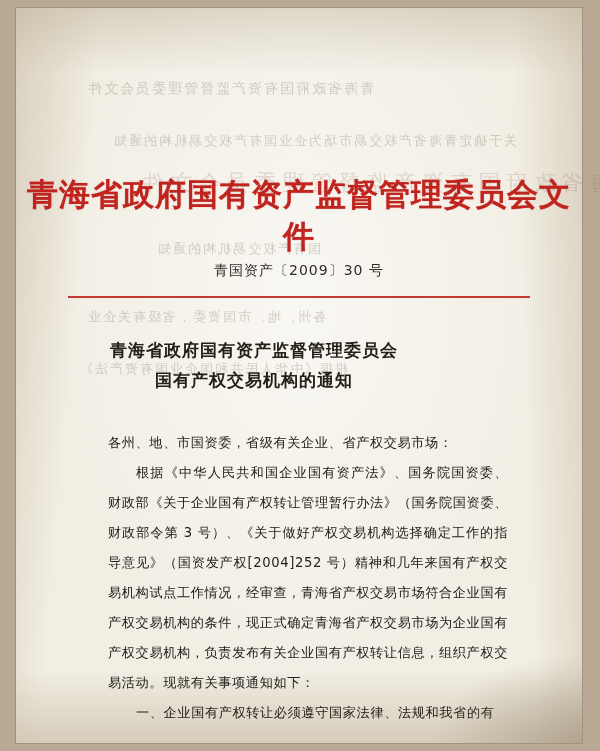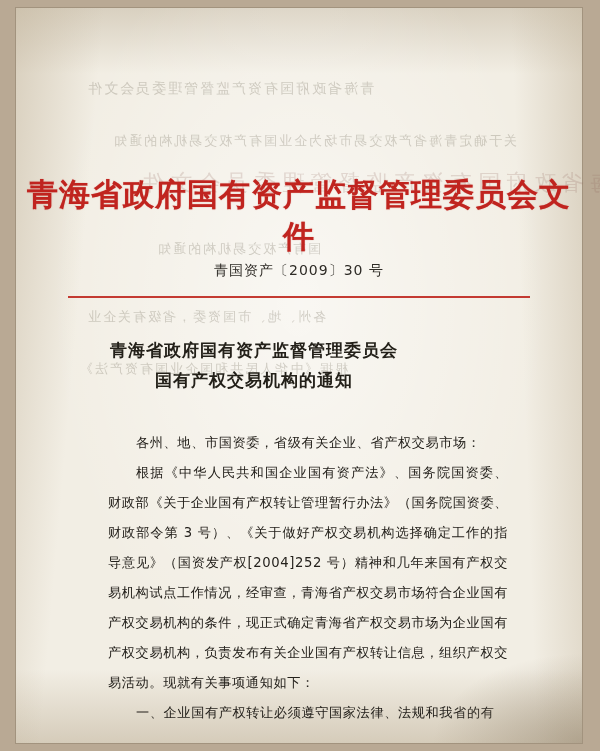--- a/index.html
+++ b/index.html
@@ -135,21 +135,20 @@
     text-align: justify;
   }
   .body p {
     margin: 0;
   }
   .body p.indent {
     text-indent: 28px;
   }
   .body p.para {
     margin-top: 0;
-    margin-left: 28px;
   }
   
   .body p.last {
     text-indent: 28px;
   }
 
   
   .corner-smudge {
     position: absolute;
     right: 0;

